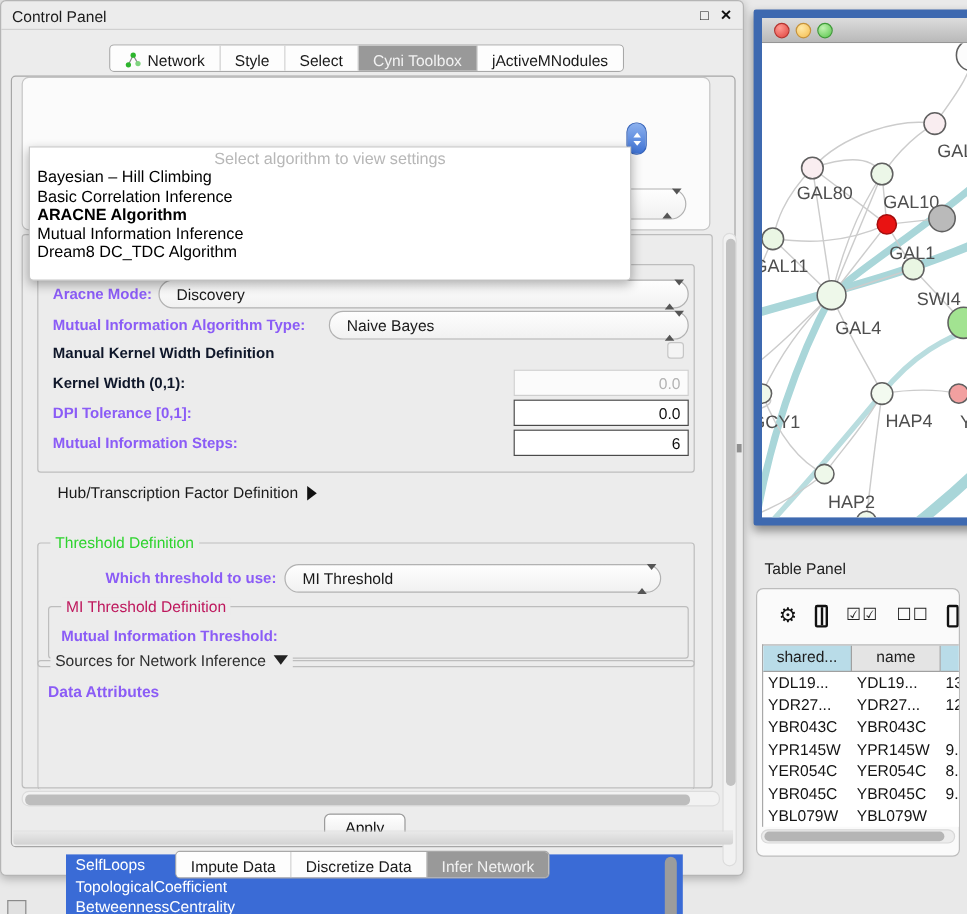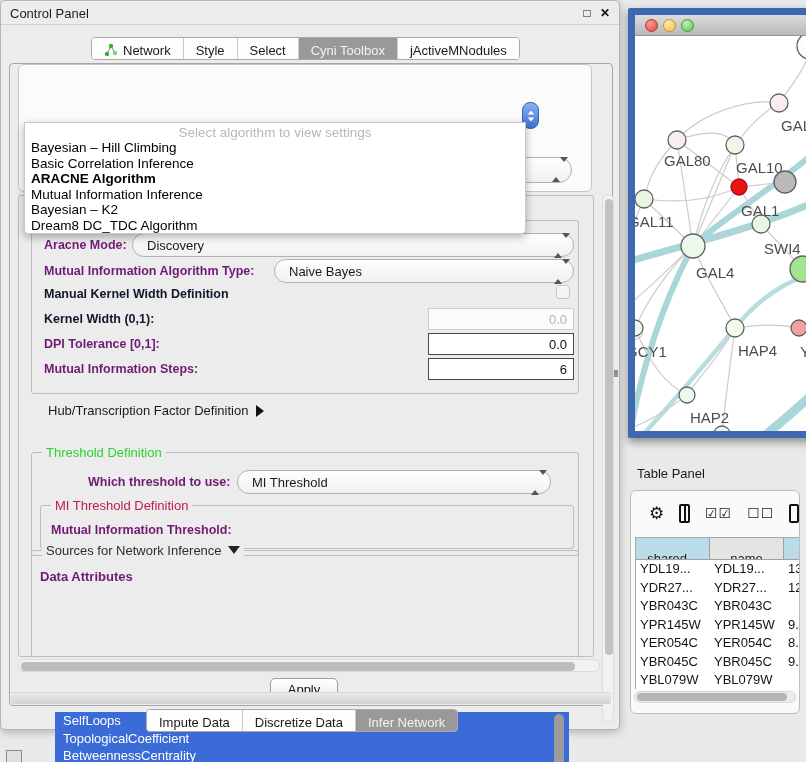--- a/index.html
+++ b/index.html
@@ -62,21 +62,21 @@
     line-height:15.6px; white-space:nowrap; }
   .popup-item.bold { font-weight:bold; }
 
   
   #settings-area { position:absolute; left:0; top:0; width:604px; height:643px; }
   .group { position:absolute; border:1px solid #bdbdbd; border-radius:3px; }
   .group-title { position:absolute; top:-8px; left:10px; background:#ececec;
     padding:0 4px; font-size:13px; color:#2e2e2e; white-space:nowrap; }
   .group-title.blue { color:#be185d; }
   .group-title.green { color:#2ed32e; }
-  .lbl { position:absolute; font-size:12.5px; font-weight:bold; color:#701a75; white-space:nowrap;}
+  .lbl { position:absolute; font-size:12.5px; font-weight:bold; color:#8b5cf6; white-space:nowrap;}
   .lbl.gray { color:#0f172a; }
   .field { position:absolute; height:22px; background:#fff; border:1px solid #4a4a4a;
     font-size:13px; color:#111; text-align:right; padding:3px 6px 0 0; }
   .field.disabled { background:#fbfbfb; border:1px solid #cfcfcf; color:#b3b3b3; }
   .checkbox { position:absolute; width:14px; height:14px; border:1px solid #c6c6c6;
     border-radius:3px; background:#f4f4f4; }
 
   
   #attr-list { position:absolute; left:36px; top:516px; width:514px; height:74px;
     background:#3a6bd6; overflow:hidden; }
@@ -136,21 +136,21 @@
   .tool-glyph { font-family:"DejaVu Sans", sans-serif; font-size:17px; color:#111; }
   #split-icon { width:17px; height:19px; border:2px solid #111; border-radius:2px; position:relative;}
   #split-icon:after { content:""; position:absolute; left:50%; top:0; width:2px; height:100%;
     background:#111; transform:translateX(-50%); }
   .cb-pair { font-family:"DejaVu Sans", sans-serif; font-size:14px; color:#222; letter-spacing:1px;}
   #doc-icon { width:15px; height:19px; border:2px solid #111; border-radius:2px; }
 
   #tp-table { position:absolute; left:4px; top:46px; width:166px; height:152px; overflow:hidden;
     border-top:1px solid #a8a8a8; border-left:1px solid #a8a8a8; background:#fff; }
   .thead { display:flex; height:22px; }
-  .th { font-size:13px; color:#1d1d1d; text-align:center; padding-top:13px;
+  .th { font-size:13px; color:#1d1d1d; text-align:center; padding-top:2px;
     border-right:1px solid #a0a0a0; border-bottom:1px solid #a0a0a0; background:#e4e4e4;
     overflow:hidden; white-space:nowrap; flex-shrink:0;}
   .th.hl { background:#b9dce8; }
   .tr { display:flex; height:18.5px; }
   .td { font-size:13px; color:#141414; padding:1px 0 0 4px; white-space:nowrap; overflow:hidden;
     flex-shrink:0;}
   .c1 { width:74px; } .c2 { width:74px; } .c3 { width:40px; }
   #tp-hscroll { position:absolute; left:3px; top:200px; width:162px; height:12px;
     background:#ececec; border:1px solid #d8d8d8; border-radius:6px;}
   #tp-hscroll-thumb { position:absolute; left:2px; top:1px; width:150px; height:8px;
@@ -282,21 +282,20 @@
 
       <div id="apply-btn">Apply</div>
 
       <div id="algo-popup">
         <div id="popup-placeholder">Select algorithm to view settings</div>
         <div id="popup-items">
             <div class="popup-item">Bayesian – Hill Climbing</div>
             <div class="popup-item">Basic Correlation Inference</div>
             <div class="popup-item bold">ARACNE Algorithm</div>
             <div class="popup-item">Mutual Information Inference</div>
-            <div class="popup-item">Bayesian – K2</div>
             <div class="popup-item">Dream8 DC_TDC Algorithm</div>
           </div>
       </div>
     </div>
 
     <div id="content-bottom-strip"></div>
   </div>
 
   <div id="bottom-tabs">
       <div class="tab">

